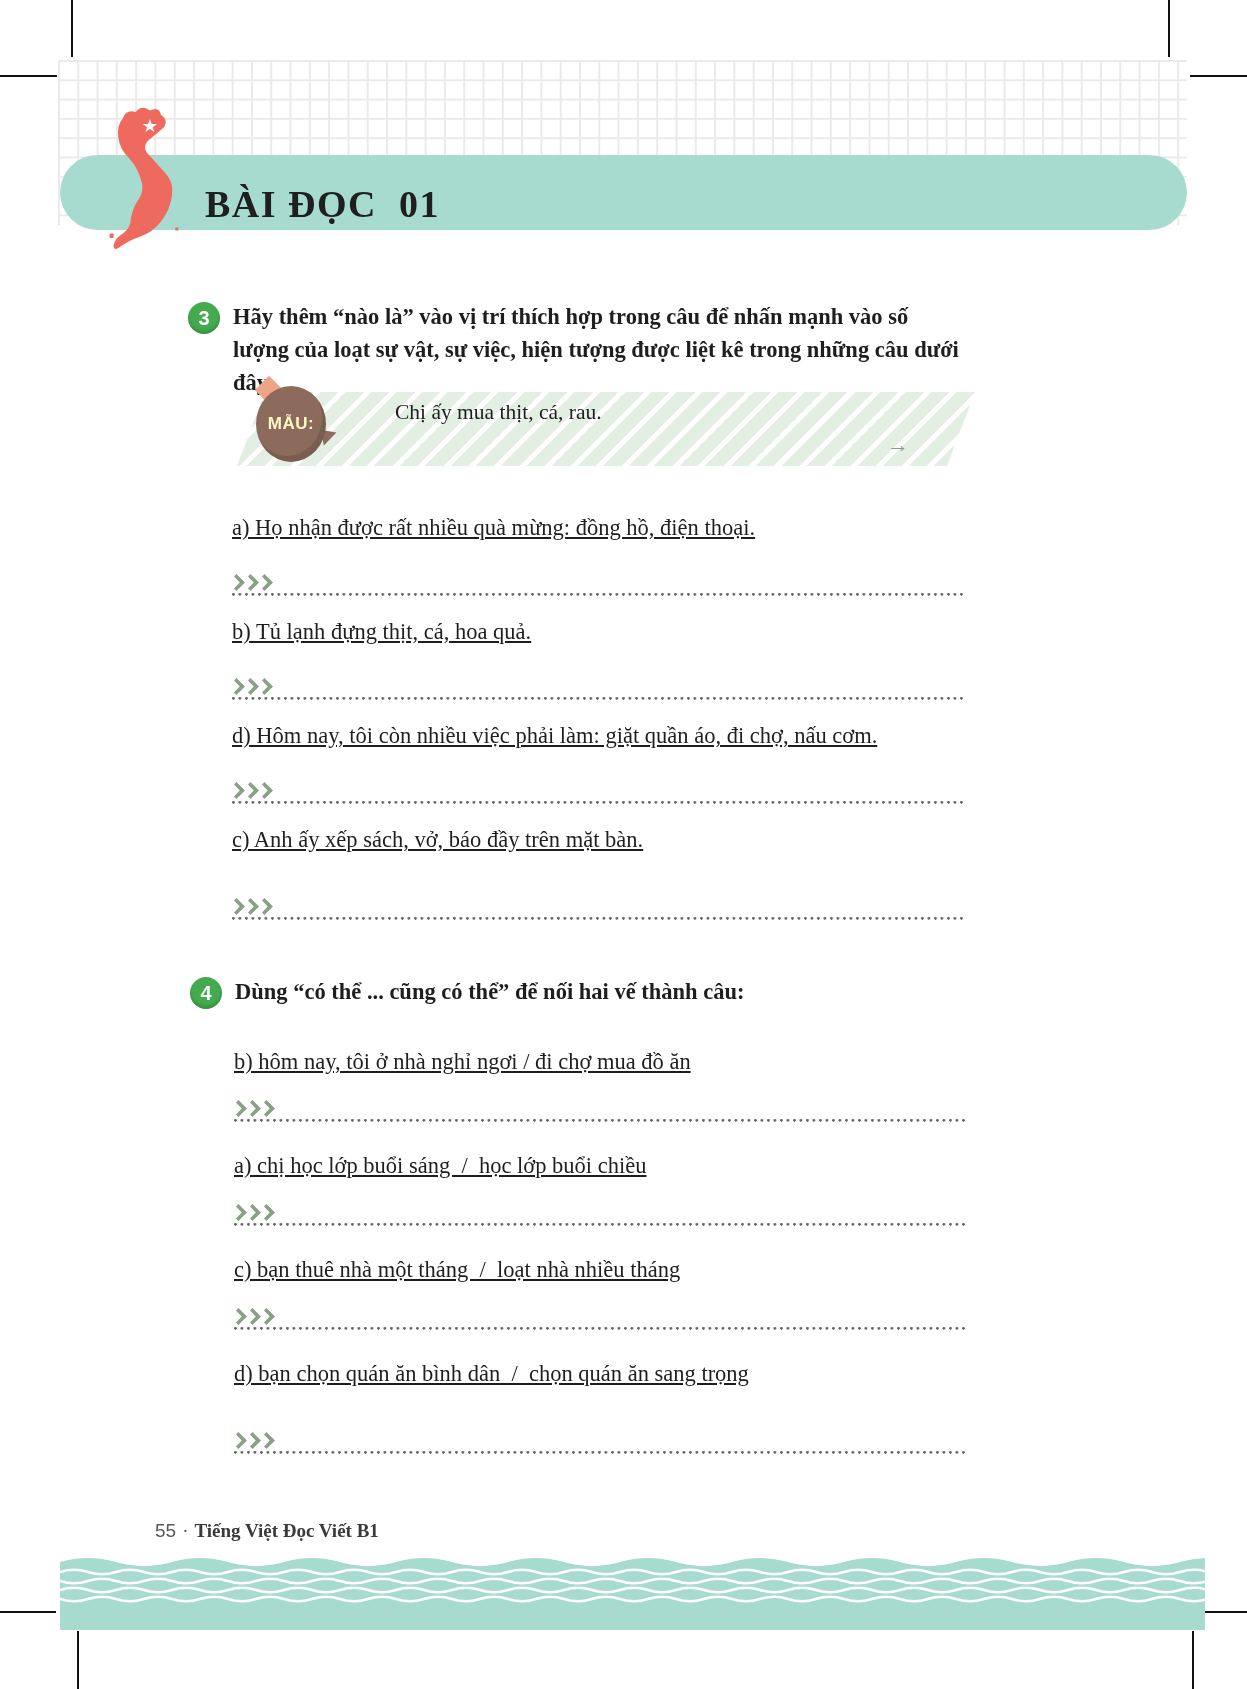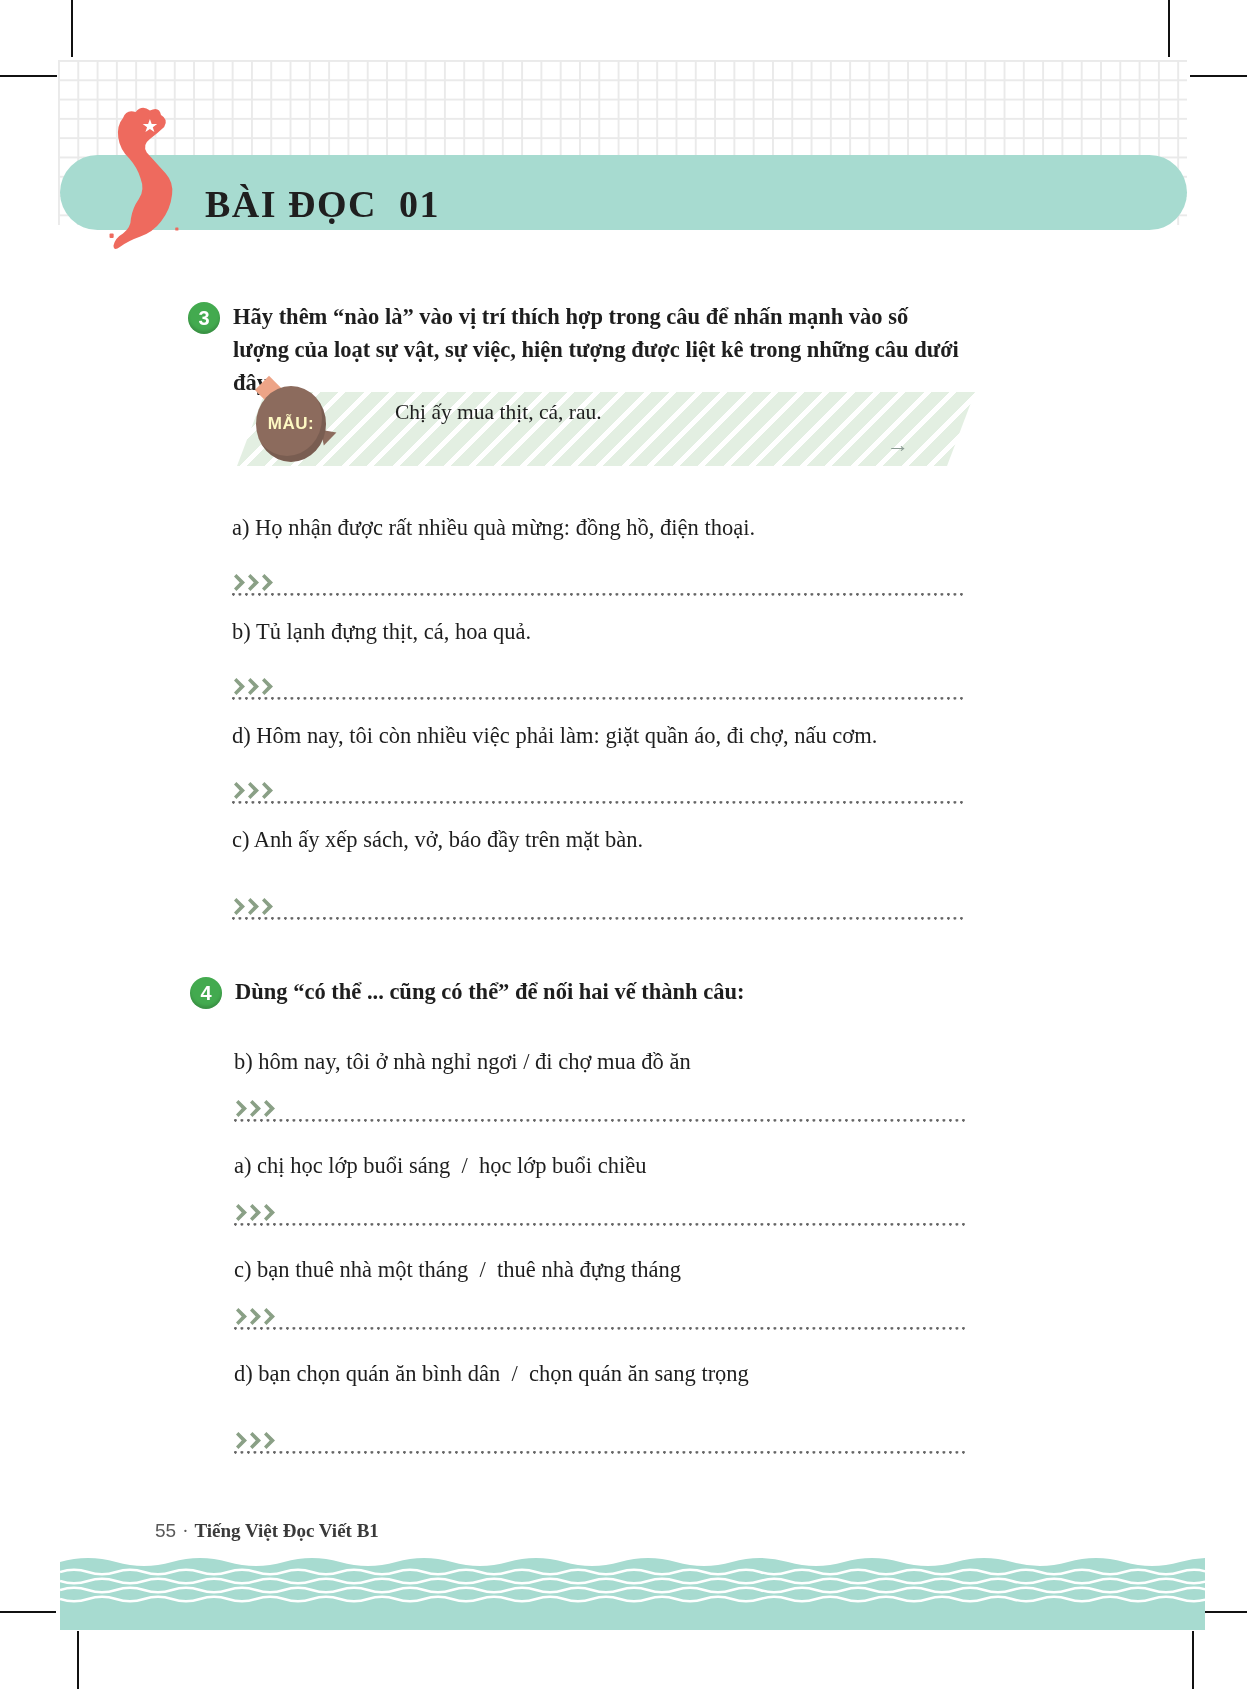--- a/index.html
+++ b/index.html
@@ -44,21 +44,21 @@
   .mau-label{color:#fef9c3;font:700 17px "Liberation Sans",sans-serif;letter-spacing:.5px;}
   .mau-tail{position:absolute;left:85px;top:36px;width:0;height:0;z-index:1;
     border-left:15px solid var(--brown,#8c6b5d);border-top:6px solid transparent;border-bottom:10px solid transparent;
     transform:rotate(-12deg);}
   .mau-source{position:absolute;left:158px;top:8px;margin:0;font-size:21.5px;z-index:2;}
   .mau-result{position:absolute;right:50px;top:40px;margin:0;font-size:21.5px;font-style:italic;
     display:flex;align-items:baseline;z-index:2;}
   .mau-arrow{color:#8a9a92;font-style:normal;margin-right:16px;font-size:22px;}
 
   
-  .items{position:absolute;width:734px;}
+  .items{position:absolute;width:734px;text-decoration:underline;}
   .items.ex3{left:232px;top:512px;}
   .items.ex4{left:234px;top:1046px;}
   .item{height:104px;}
   .item-text{margin:0;font-size:22.5px;line-height:32px;white-space:pre-wrap;}
   .answer{margin-top:30px;}
   .items.ex4 .answer{margin-top:22px;}
   .items .item:last-child .answer{margin-top:42px;}
   .chevrons{display:flex;gap:3px;height:17px;margin-left:2px;}
   .chevron{width:11px;height:17px;background:var(--sage,#8aa086);
     clip-path:polygon(22% 0,100% 50%,22% 100%,0 86%,52% 50%,0 14%);}
@@ -199,21 +199,21 @@
       <span class="chevrons">
         <span class="chevron"></span>
         <span class="chevron"></span>
         <span class="chevron"></span>
       </span>
       <div class="dotline"></div>
     </div>
   </div>
 
   <div class="item">
-    <p class="item-text">c) bạn thuê nhà một tháng  /  thuê nhà đựng tháng</p>
+    <p class="item-text">c) bạn thuê nhà một tháng  /  loạt nhà nhiều tháng</p>
     <div class="answer">
       <span class="chevrons">
         <span class="chevron"></span>
         <span class="chevron"></span>
         <span class="chevron"></span>
       </span>
       <div class="dotline"></div>
     </div>
   </div>
 

